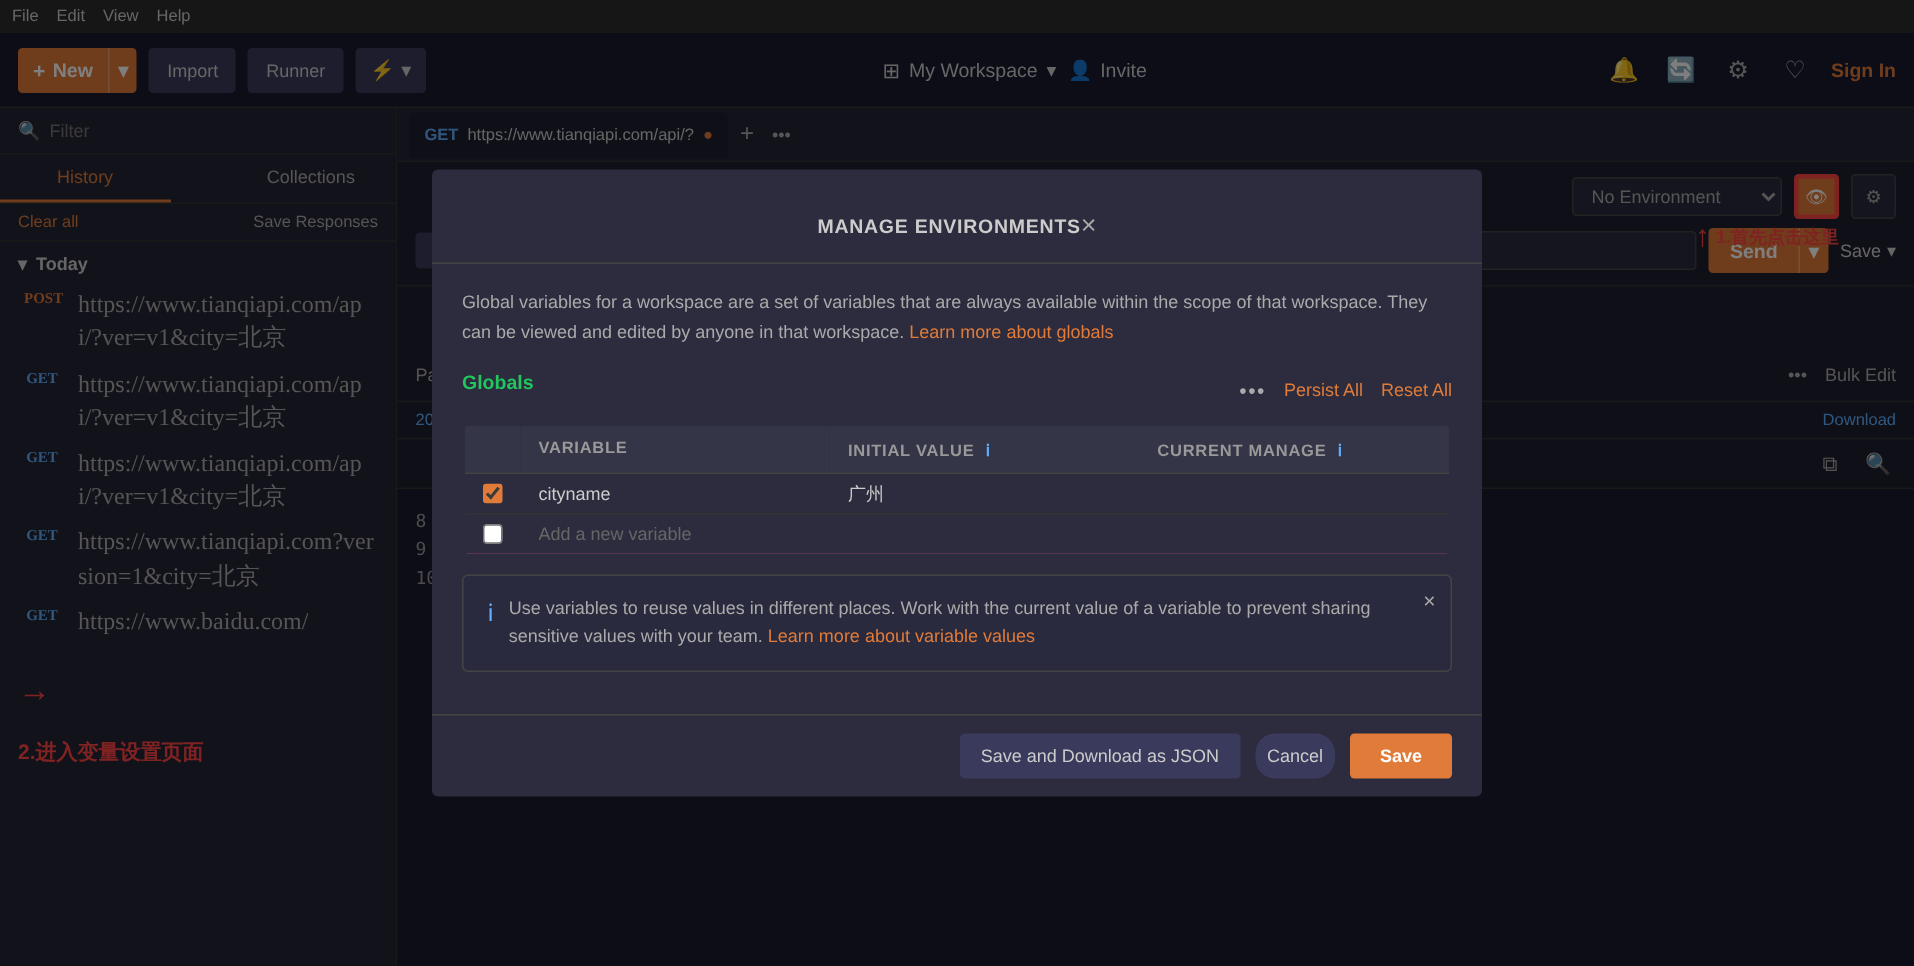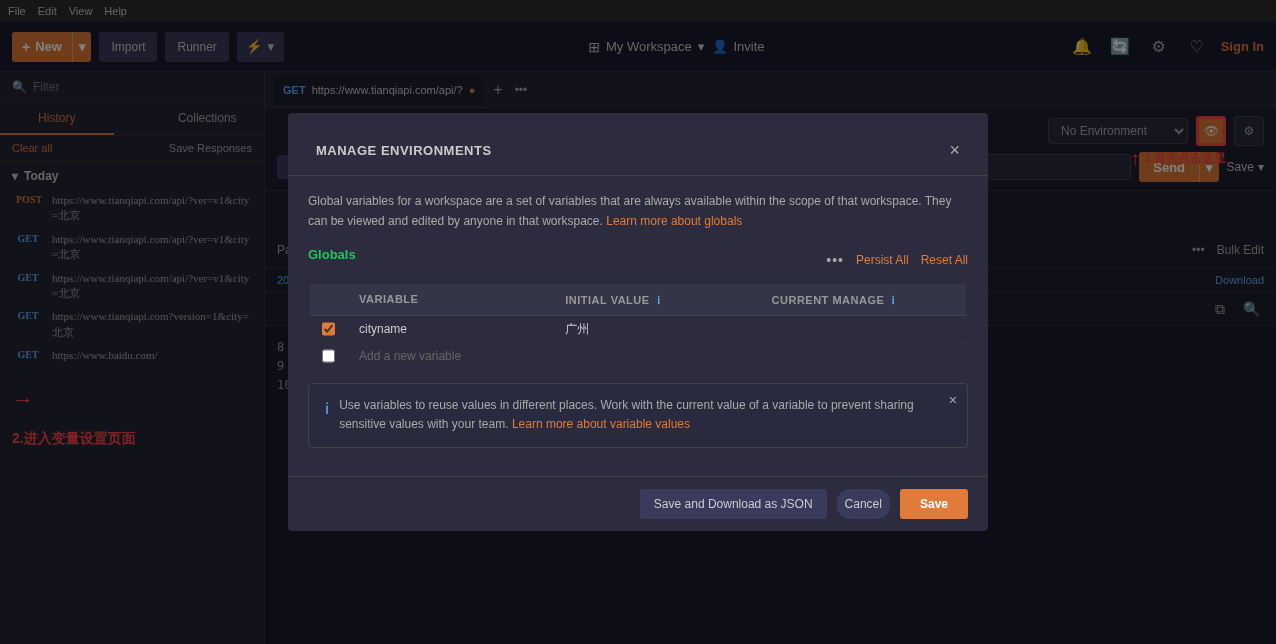--- a/index.html
+++ b/index.html
@@ -209,21 +209,21 @@
       font-weight: 700;
       padding: 1px 4px;
       border-radius: 2px;
       min-width: 32px;
       text-align: center;
     }
     .method-post { color: #e07b39; }
     .method-get { color: #61affe; }
     .history-url {
       color: #aaa;
-      font-size: 11px;
+      font-size: 16px;
       word-break: break-all;
       line-height: 1.4;
     }
 
     
     .content-area {
       flex: 1;
       display: flex;
       flex-direction: column;
       background: #1e1e2e;
@@ -464,23 +464,23 @@
       border-radius: 4px;
       width: 700px;
       max-height: 580px;
       display: flex;
       flex-direction: column;
       color: #ccc;
       position: relative;
     }
     .modal-header {
       display: flex;
-      justify-content: space-between;
-      align-items: center;
-      padding: 16px 28px;
+      justify-content: center;
+      align-items: center;
+      padding: 16px 12px;
       border-bottom: 1px solid #444;
       margin-top: 12px;
     }
     .modal-title {
       font-size: 13px;
       font-weight: 700;
       color: #ccc;
       letter-spacing: 0.5px;
     }
     .modal-close {

